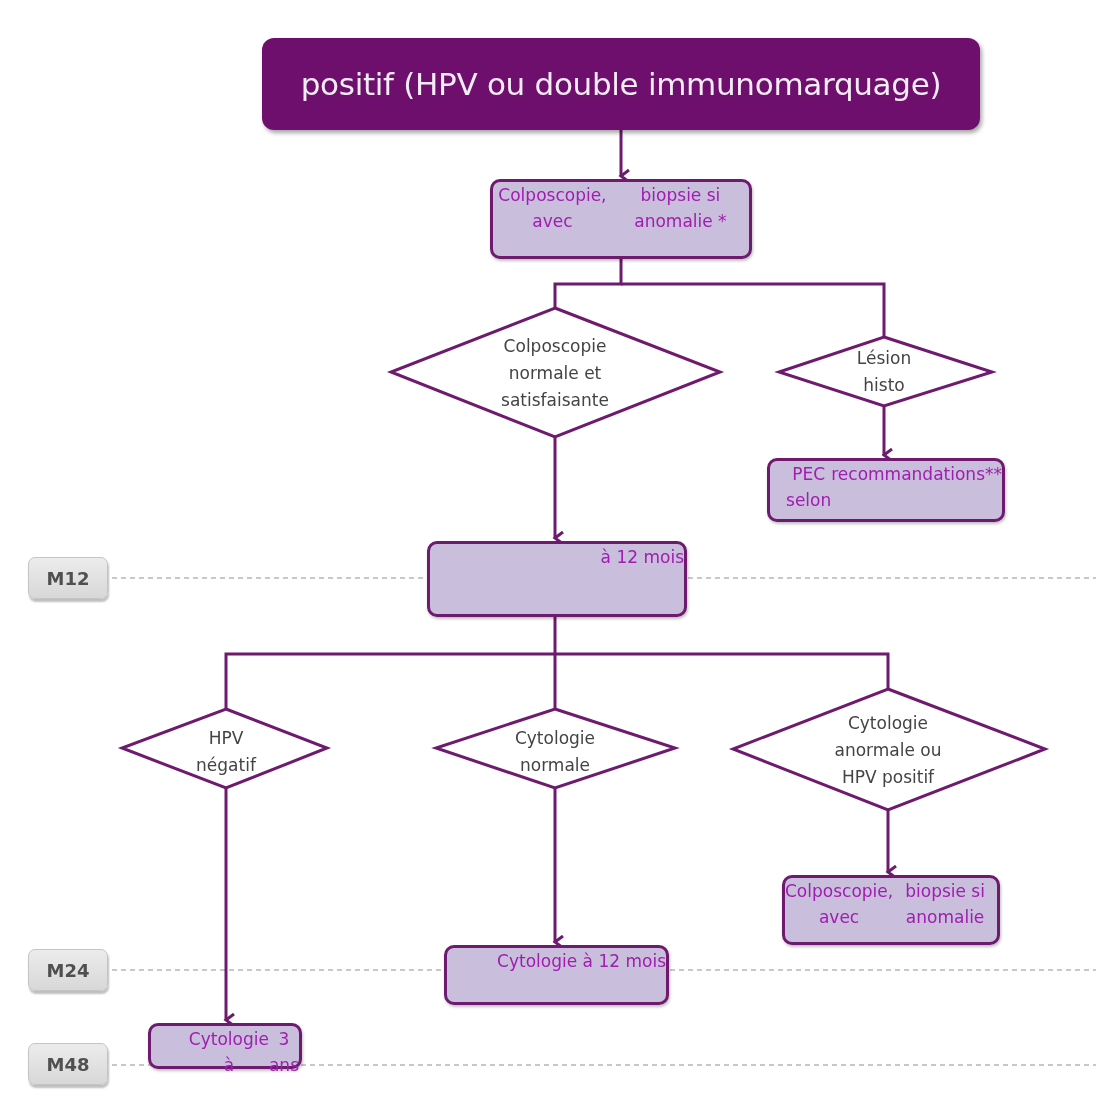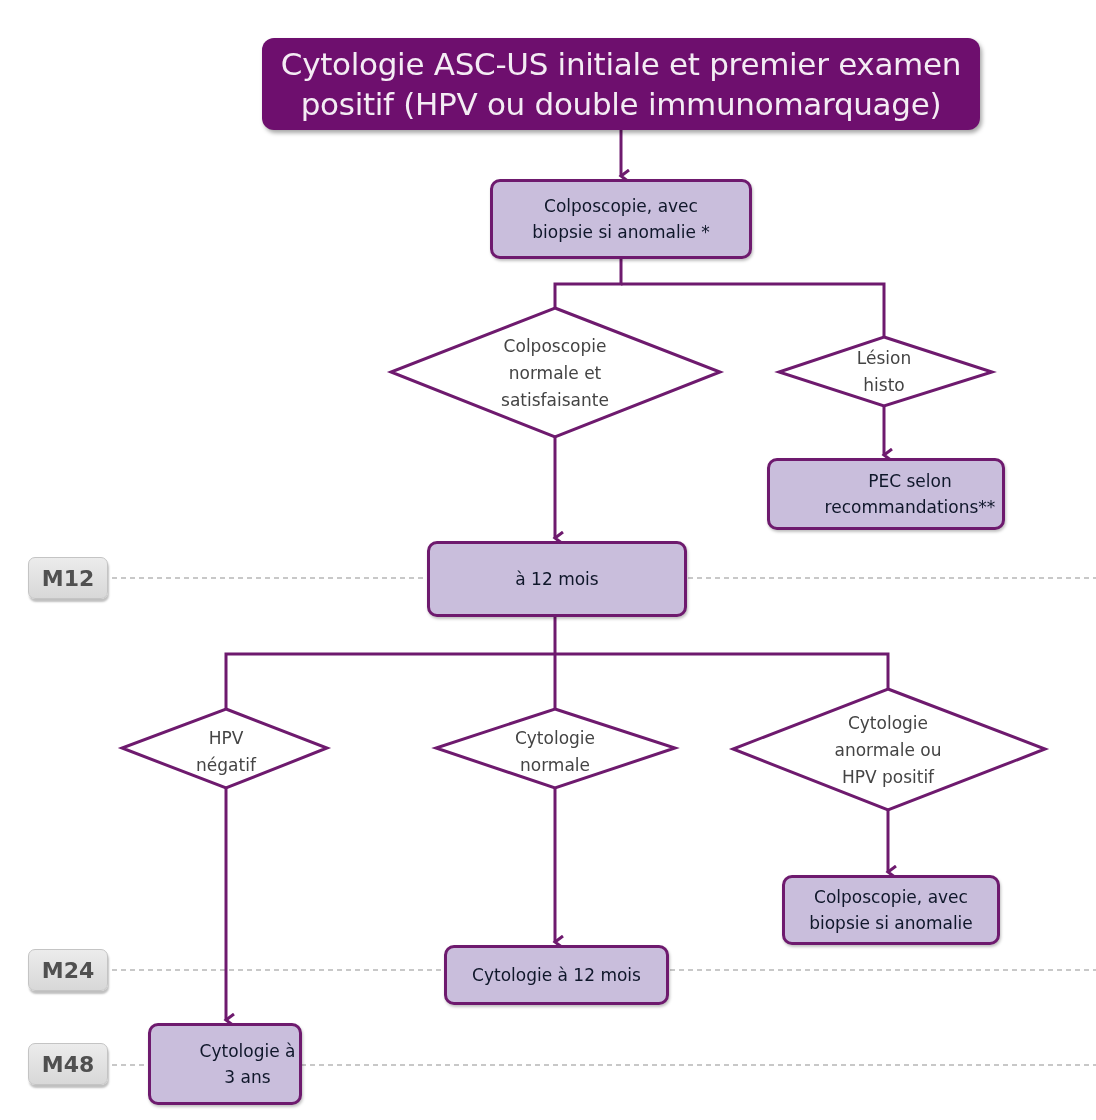--- a/index.html
+++ b/index.html
@@ -9,35 +9,35 @@
   .title-box {
     position: absolute; left: 262px; top: 38px; width: 718px; height: 92px;
     background: #6e0f6e; border-radius: 12px;
     box-shadow: 2px 3px 4px rgba(0,0,0,0.35);
     color: #f4ecf4; font-size: 31px; line-height: 40px; text-align: center;
     display: flex; flex-direction: column; justify-content: center;
     font-family: "DejaVu Sans", sans-serif; letter-spacing: -0.3px;
   }
   .box {
     position: absolute; background: #c9bedc; border: 3px solid #6e1a6e;
-    border-radius: 10px; color: #0f172a; font-size: 17px; line-height: 26px;
-    text-align: center; display: flex; flex-direction: column; justify-content: center;
+    border-radius: 10px; color: #a21caf; font-size: 17px; line-height: 26px;
+    text-align: center; display: flex; justify-content: flex-end;
     box-sizing: border-box; box-shadow: 1px 2px 3px rgba(0,0,0,0.25);
     font-family: "DejaVu Sans", sans-serif;
   }
   .diamond-text {
     position: absolute; color: #444; font-size: 17px; line-height: 27px;
     text-align: center; display: flex; flex-direction: column; justify-content: center;
     font-family: "DejaVu Sans", sans-serif;
   }
   .month {
     position: absolute; width: 80px; height: 42px; box-sizing: border-box;
     background: linear-gradient(#ececec, #d8d8d8); border: 1px solid #c4c4c4;
     border-radius: 7px; box-shadow: 1px 3px 2px rgba(0,0,0,0.25);
-    color: #505050; font-weight: bold; font-size: 22px;
+    color: #505050; font-weight: bold; font-size: 18px;
     display: flex; align-items: center; justify-content: center;
     font-family: "DejaVu Sans", sans-serif;
   }
   .underline { text-decoration: underline; font-weight: bold; }
 </style>
 </head>
 <body>
 
 <svg id="canvas" width="1096" height="1120">
   <defs>
@@ -75,48 +75,47 @@
   <g fill="#ffffff" stroke="#6e1a6e" stroke-width="3">
     <polygon points="555,308 720,372 555,437 391,372"></polygon>
     <polygon points="884,337 992,372 884,406 779,372"></polygon>
     <polygon points="226,709 327,748 226,788 122,748"></polygon>
     <polygon points="555,709 675,748 555,788 436,748"></polygon>
     <polygon points="888,689 1045,749 888,810 733,749"></polygon>
   </g>
 </svg>
 
 <div class="title-box">
-  <span>Cytologie ASC-US initiale et premier examen</span>
   <span>positif (HPV ou double immunomarquage)</span>
 </div>
 
 <div class="box" style="left:490px; top:179px; width:262px; height:80px;">
   <span>Colposcopie, avec</span>
   <span>biopsie si anomalie *</span>
 </div>
 
-<div class="box" style="left:767px; top:458px; width:238px; height:72px;padding-left:48px;">
+<div class="box" style="left:767px; top:458px; width:238px; height:64px;padding-left:48px;">
   <span>PEC selon</span>
   <span>recommandations**</span>
 </div>
 
 <div class="box" style="left:427px; top:541px; width:260px; height:76px;">
   <span>à 12 mois</span>
 </div>
 
 <div class="box" style="left:782px; top:875px; width:218px; height:70px;">
   <span>Colposcopie, avec</span>
   <span>biopsie si anomalie</span>
 </div>
 
 <div class="box" style="left:444px; top:945px; width:225px; height:60px;">
   <span>Cytologie à 12 mois</span>
 </div>
 
-<div class="box" style="left:148px; top:1023px; width:154px; height:82px;padding-left:45px;">
+<div class="box" style="left:148px; top:1023px; width:154px; height:46px;padding-left:45px;">
   <span>Cytologie à</span>
   <span>3 ans</span>
 </div>
 
 <div class="diamond-text" style="left:455px; top:318px; width:200px; height:110px;">
   <span>Colposcopie</span>
   <span>normale et</span>
   <span>satisfaisante</span>
 </div>
 <div class="diamond-text" style="left:814px; top:344px; width:140px; height:56px;">

